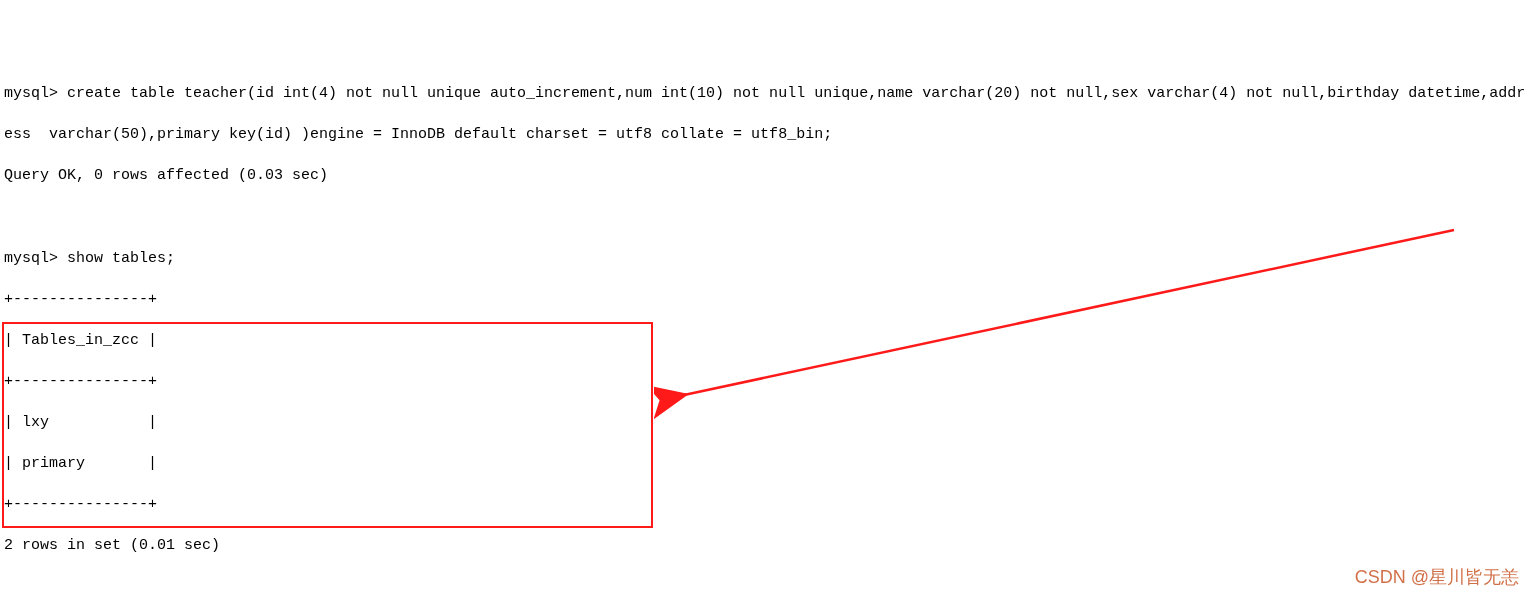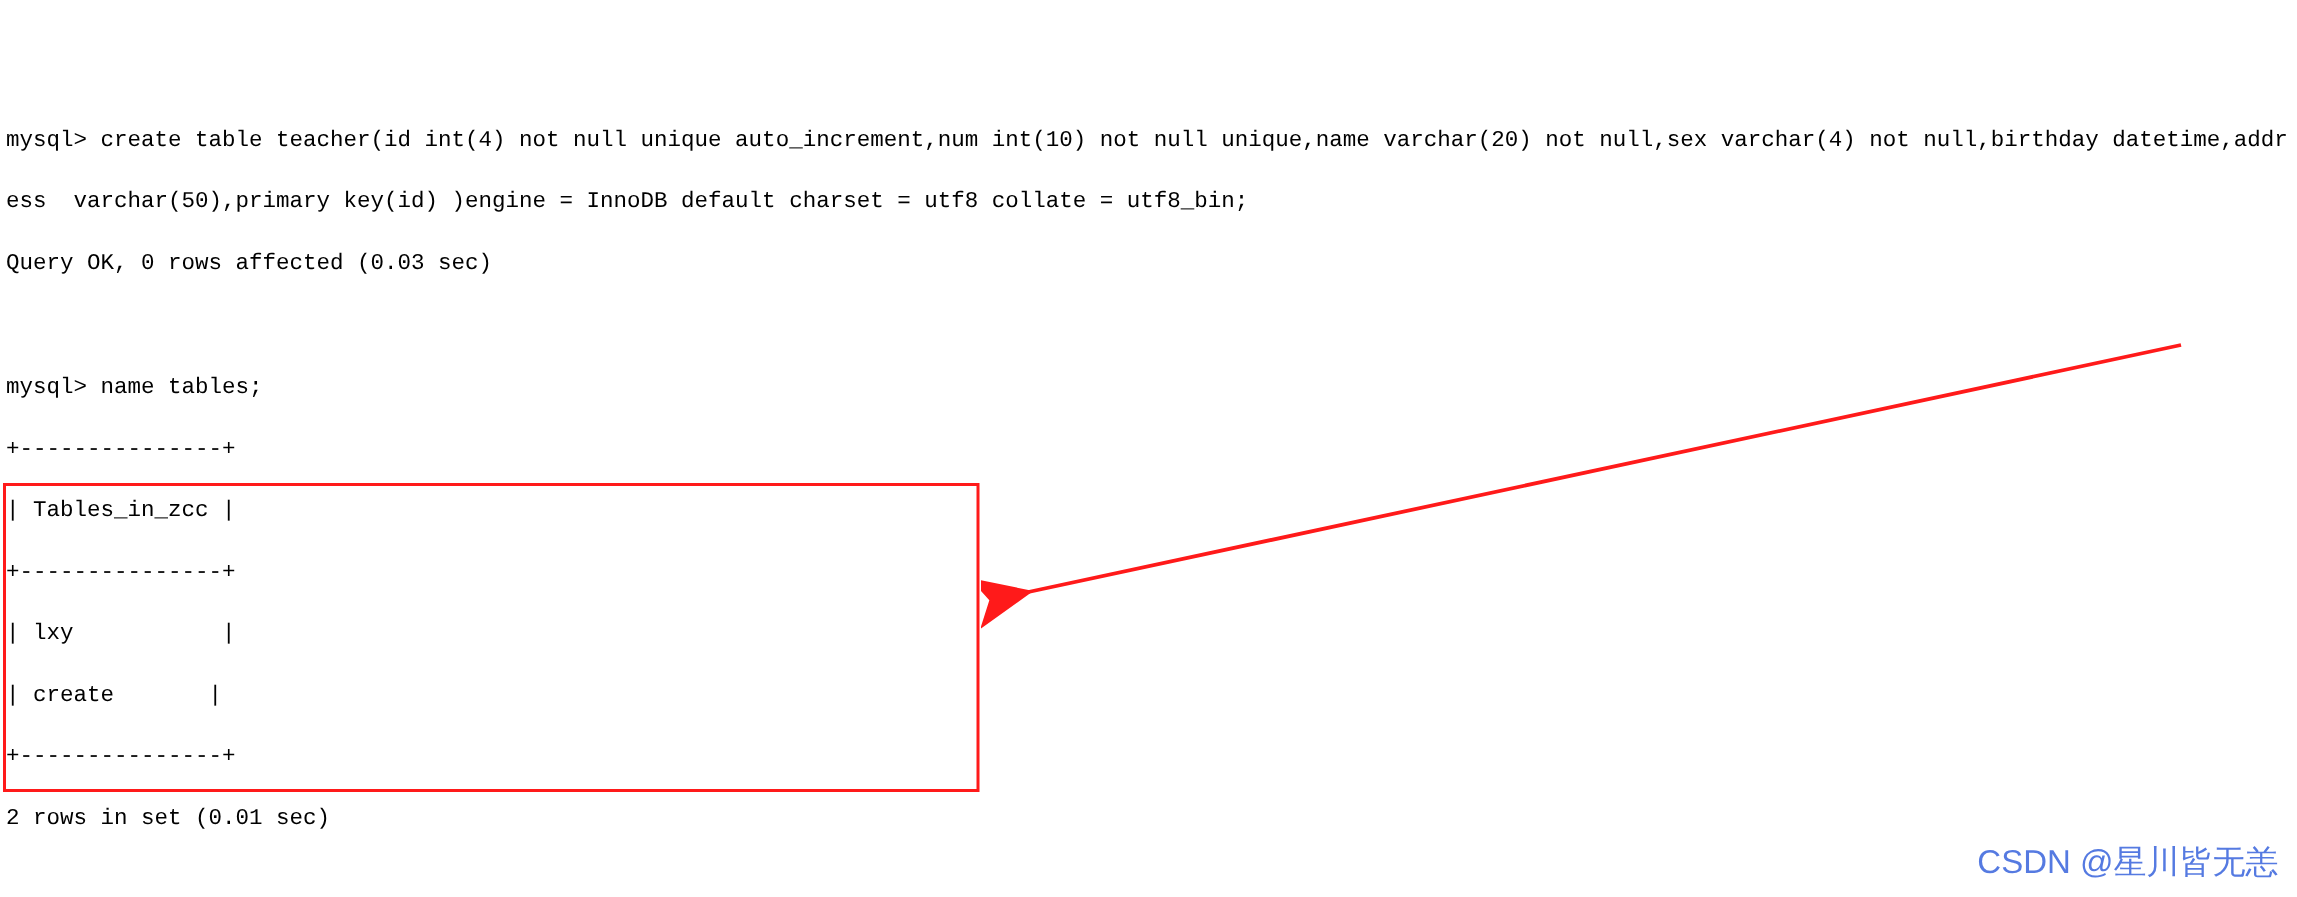--- a/index.html
+++ b/index.html
@@ -29,41 +29,41 @@
     .arrow-svg {
       position: absolute;
       left: 654px;
       top: 220px;
       pointer-events: none;
     }
     .watermark {
       position: absolute;
       right: 12px;
       bottom: 8px;
-      color: #1d4ed8;
+      color: #c2410c;
       font-family: -apple-system, BlinkMacSystemFont, 'Segoe UI', sans-serif;
-      font-size: 22px;
+      font-size: 18px;
       opacity: .75;
     }
   </style>
 </head>
 <body>
 
 
 
 <div class="line">mysql&gt; create table teacher(id int(4) not null unique auto_increment,num int(10) not null unique,name varchar(20) not null,sex varchar(4) not null,birthday datetime,addr</div>
 <div class="line">ess  varchar(50),primary key(id) )engine = InnoDB default charset = utf8 collate = utf8_bin;</div>
 <div class="line">Query OK, 0 rows affected (0.03 sec)</div>
 <div class="line"> </div>
-<div class="line"><span>mysql&gt; </span><span>name tables;</span></div>
+<div class="line"><span>mysql&gt; </span><span>show tables;</span></div>
 <div class="line">+---------------+</div>
 <div class="line">| Tables_in_zcc |</div>
 <div class="line">+---------------+</div>
 <div class="line">| lxy           |</div>
-<div class="line">| create       |</div>
+<div class="line">| primary       |</div>
 <div class="line">+---------------+</div>
 <div class="line">2 rows in set (0.01 sec)</div>
 <div class="line"> </div>
 
 
 
 
 
 
 

